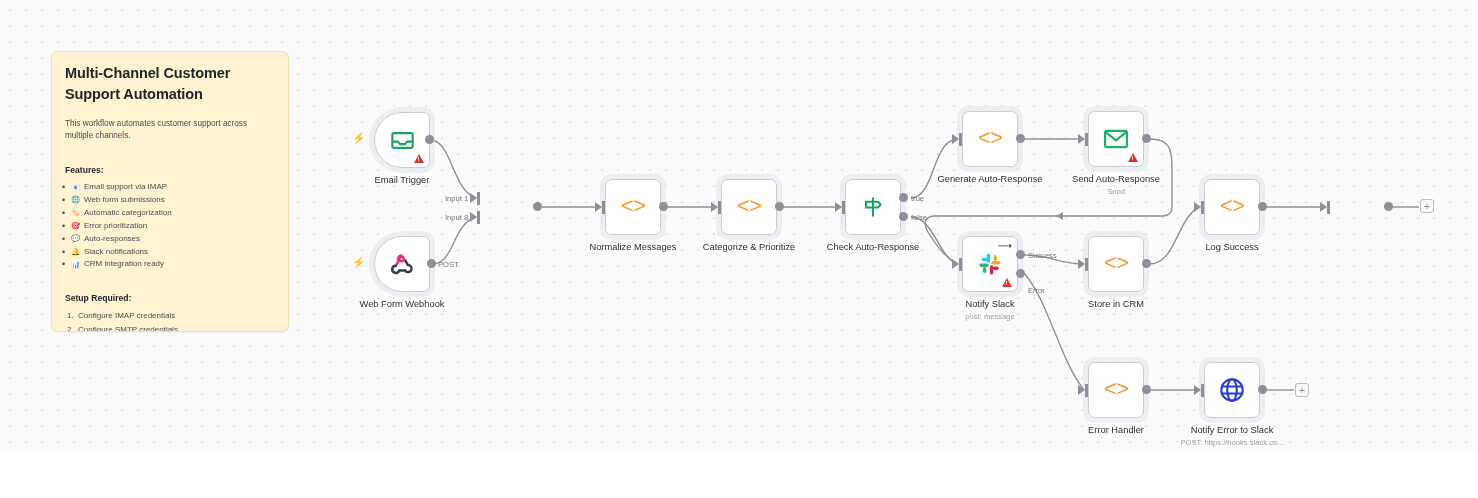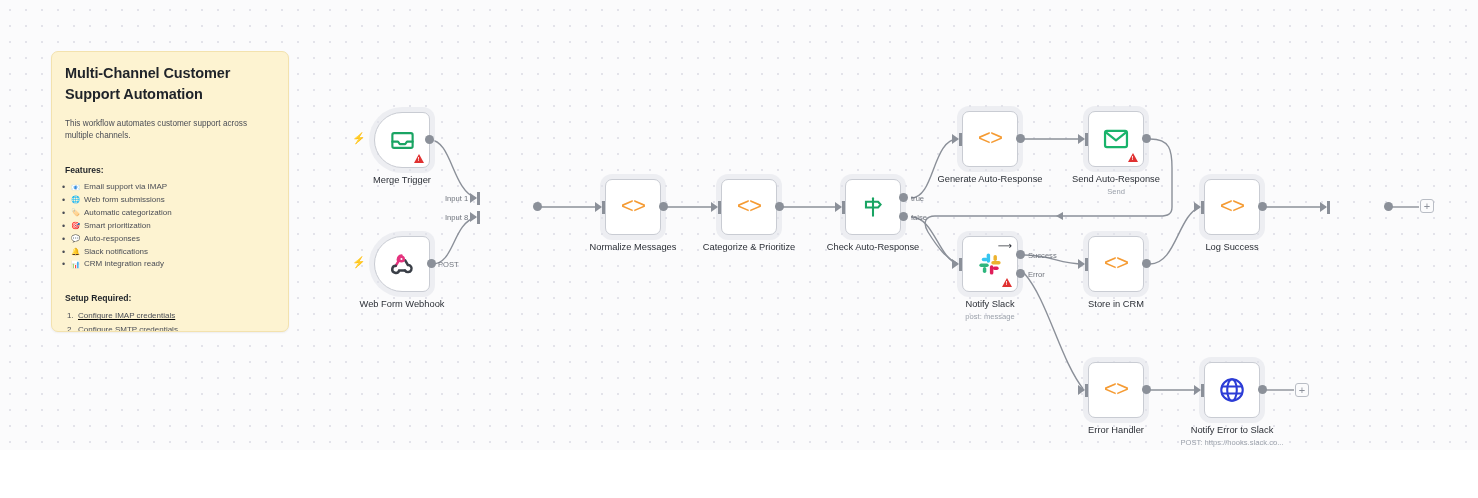--- a/index.html
+++ b/index.html
@@ -44,21 +44,21 @@
   ul.note-list li {
     font-size: 8px; color: #4a4d55; line-height: 1.62;
     display: flex; align-items: center; gap: 4px;
     padding-left: 6px; position: relative;
   }
   ul.note-list li::before {
     content: "\2022"; position: absolute; left: -3px; top: -1px;
     color: #4a4d55; font-size: 9px;
   }
   .emo { font-size: 7.4px; line-height: 1; display:inline-block; width: 9px; }
-  ol.note-ol { list-style: none; margin-top: 6px; counter-reset: st; text-decoration: underline; }
+  ol.note-ol { list-style: none; margin-top: 6px; counter-reset: st; }
   ol.note-ol li {
     font-size: 8px; color: #4a4d55; line-height: 1.67;
     counter-increment: st; padding-left: 13px; position: relative;
   }
   ol.note-ol li::before {
     content: counter(st) "."; position: absolute; left: 2px; color: #4a4d55;
   }
   
   .node {
     position: absolute;
@@ -139,21 +139,21 @@
       <li>
           <span class="emo">🌐</span>
           <span>Web form submissions</span>
         </li>
       <li>
           <span class="emo">🏷️</span>
           <span>Automatic categorization</span>
         </li>
       <li>
           <span class="emo">🎯</span>
-          <span>Smart prioritization</span>
+          <span>Error prioritization</span>
         </li>
       <li>
           <span class="emo">💬</span>
           <span>Auto-responses</span>
         </li>
       <li>
           <span class="emo">🔔</span>
           <span>Slack notifications</span>
         </li>
       <li>
@@ -206,21 +206,21 @@
     <path class="ep" d="M1266,390 L1294,390"></path>
   </svg>
 
   <div class="bolt" style="left:352px;top:133px;">⚡</div>
   <div class="node trigger" style="left:374px;top:112px;">
     <svg width="27" height="27" viewBox="0 0 24 24" fill="none" stroke="#19a463" stroke-width="1.9" stroke-linecap="round" stroke-linejoin="round">
       <path d="M3 7v10a1.5 1.5 0 0 0 1.5 1.5h15A1.5 1.5 0 0 0 21 17V7a1.5 1.5 0 0 0-1.5-1.5h-15A1.5 1.5 0 0 0 3 7z"></path>
       <path d="M3 13h5l1.6 2.2h4.8L16 13h5"></path>
     </svg>
     <div class="warn"></div>
-    <div class="node-label">Merge Trigger</div>
+    <div class="node-label">Email Trigger</div>
   </div>
   <div class="outdot" style="left:425px;top:135px;"></div>
 
   <div class="bolt" style="left:352px;top:257px;">⚡</div>
   <div class="node trigger" style="left:374px;top:236px;">
     <svg width="26" height="26" viewBox="0 0 24 24" fill="none" stroke="#e5337e" stroke-width="2.3" stroke-linecap="round">
       <path d="M11.5 4.2a3.3 3.3 0 0 0-2.7 5.2l-2.6 4.4" stroke="#e5337e"></path>
       <path d="M6.3 13.6a3.3 3.3 0 1 0 3.1 4.4h5.2" stroke="#3a3f47"></path>
       <path d="M14.8 18a3.3 3.3 0 1 0 2.6-5.1l-2.6-4.4" stroke="#3a3f47"></path>
       <circle cx="11.5" cy="7.4" r="2.1" stroke="#e5337e"></circle>
@@ -303,21 +303,21 @@
       <rect x="14.6" y="14.4" width="5.4" height="3.2" rx="1.6" fill="#e01e5a"></rect>
     </svg>
     <div class="pin-arrow">⟶</div>
     <div class="warn"></div>
     <div class="node-label">Notify Slack</div>
     <div class="node-sub">post: message</div>
   </div>
   <div class="outdot" style="left:1016px;top:250px;"></div>
   <div class="edgelabel" style="left:1028px;top:251px;">Success</div>
   <div class="outdot" style="left:1016px;top:269px;"></div>
-  <div class="edgelabel" style="left:1028px;top:270px;">Error</div>
+  <div class="edgelabel" style="left:1028px;top:286px;">Error</div>
 
   <div class="inbar" style="left:1085px;top:258px;"></div>
   <div class="inarrow" style="left:1078px;top:259px;"></div>
   <div class="node" style="left:1088px;top:236px;">
     <span style="font-size:22px;color:#f59b33;font-family:'Liberation Mono',monospace;letter-spacing:-1px;">&lt;&gt;</span>
     <div class="node-label">Store in CRM</div>
   </div>
   <div class="outdot" style="left:1142px;top:259px;"></div>
 
   <div class="inbar" style="left:1201px;top:201px;"></div>

